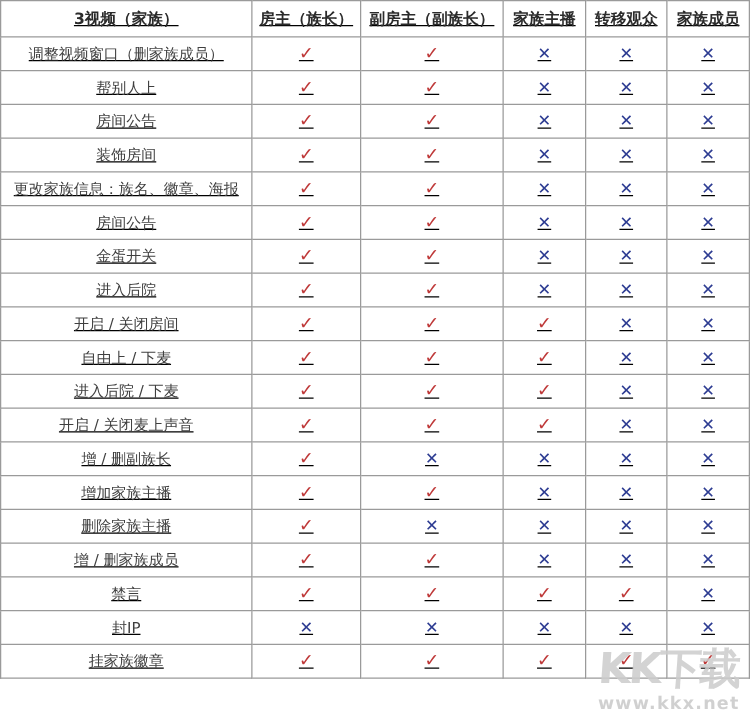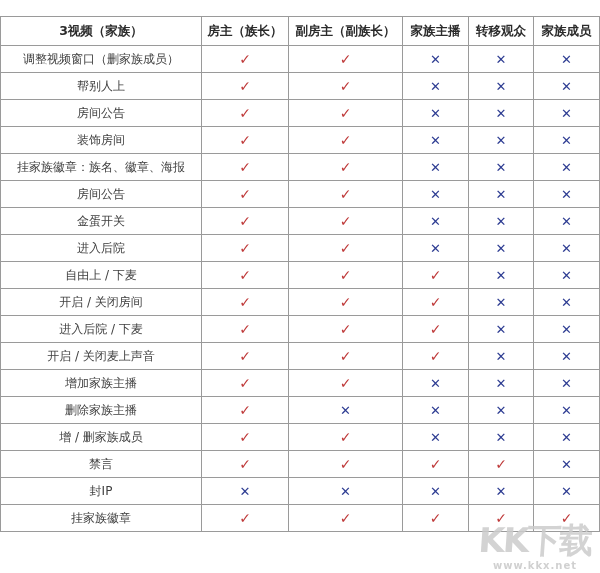--- a/index.html
+++ b/index.html
@@ -12,24 +12,25 @@
   }
   * { margin: 0; padding: 0; box-sizing: border-box; }
   html, body {
     width: 600px; height: 573px;
     background: #ffffff;
     font-family: "DejaVu Sans", "Liberation Sans", sans-serif;
     overflow: hidden;
   }
   .page { position: relative; width: 600px; height: 573px; }
   table.perm-table {
-    position: absolute; top: 16px; left: 0;
+    position: absolute; top: 0; left: 0;
     width: 599px;
     border-collapse: collapse;
     table-layout: fixed;
+    text-decoration: underline;
   }
   .perm-table th, .perm-table td {
     border: 1px solid var(--border-color);
     text-align: center;
     vertical-align: middle;
     color: var(--text-color);
     font-size: 12px;
     overflow: hidden;
     white-space: nowrap;
   }
@@ -67,21 +68,21 @@
   .watermark .logo {
     font-size: 34px;
     font-weight: 900;
     letter-spacing: -2px;
     color: var(--watermark-color);
     opacity: 0.85;
     line-height: 1.3;
     transform: skewX(-4deg);
   }
   .watermark .site {
-    font-size: 10px;
+    font-size: 14px;
     font-weight: bold;
     color: var(--watermark-color);
     opacity: 0.9;
     letter-spacing: 1px;
     margin-top: -2px;
   }
 </style>
 </head>
 <body>
 
@@ -132,21 +133,21 @@
         </tr>
         <tr>
           <td>装饰房间</td>
           <td class="mark-allowed">✓</td>
           <td class="mark-allowed">✓</td>
           <td class="mark-denied">✕</td>
           <td class="mark-denied">✕</td>
           <td class="mark-denied">✕</td>
         </tr>
         <tr>
-          <td>挂家族徽章：族名、徽章、海报</td>
+          <td>更改家族信息：族名、徽章、海报</td>
           <td class="mark-allowed">✓</td>
           <td class="mark-allowed">✓</td>
           <td class="mark-denied">✕</td>
           <td class="mark-denied">✕</td>
           <td class="mark-denied">✕</td>
         </tr>
         <tr>
           <td>房间公告</td>
           <td class="mark-allowed">✓</td>
           <td class="mark-allowed">✓</td>
@@ -164,48 +165,56 @@
         </tr>
         <tr>
           <td>进入后院</td>
           <td class="mark-allowed">✓</td>
           <td class="mark-allowed">✓</td>
           <td class="mark-denied">✕</td>
           <td class="mark-denied">✕</td>
           <td class="mark-denied">✕</td>
         </tr>
         <tr>
+          <td>开启 / 关闭房间</td>
+          <td class="mark-allowed">✓</td>
+          <td class="mark-allowed">✓</td>
+          <td class="mark-allowed">✓</td>
+          <td class="mark-denied">✕</td>
+          <td class="mark-denied">✕</td>
+        </tr>
+        <tr>
           <td>自由上 / 下麦</td>
           <td class="mark-allowed">✓</td>
           <td class="mark-allowed">✓</td>
           <td class="mark-allowed">✓</td>
           <td class="mark-denied">✕</td>
           <td class="mark-denied">✕</td>
         </tr>
         <tr>
-          <td>开启 / 关闭房间</td>
-          <td class="mark-allowed">✓</td>
-          <td class="mark-allowed">✓</td>
-          <td class="mark-allowed">✓</td>
-          <td class="mark-denied">✕</td>
-          <td class="mark-denied">✕</td>
-        </tr>
-        <tr>
           <td>进入后院 / 下麦</td>
           <td class="mark-allowed">✓</td>
           <td class="mark-allowed">✓</td>
           <td class="mark-allowed">✓</td>
           <td class="mark-denied">✕</td>
           <td class="mark-denied">✕</td>
         </tr>
         <tr>
           <td>开启 / 关闭麦上声音</td>
           <td class="mark-allowed">✓</td>
           <td class="mark-allowed">✓</td>
           <td class="mark-allowed">✓</td>
+          <td class="mark-denied">✕</td>
+          <td class="mark-denied">✕</td>
+        </tr>
+        <tr>
+          <td>增 / 删副族长</td>
+          <td class="mark-allowed">✓</td>
+          <td class="mark-denied">✕</td>
+          <td class="mark-denied">✕</td>
           <td class="mark-denied">✕</td>
           <td class="mark-denied">✕</td>
         </tr>
         <tr>
           <td>增加家族主播</td>
           <td class="mark-allowed">✓</td>
           <td class="mark-allowed">✓</td>
           <td class="mark-denied">✕</td>
           <td class="mark-denied">✕</td>
           <td class="mark-denied">✕</td>

